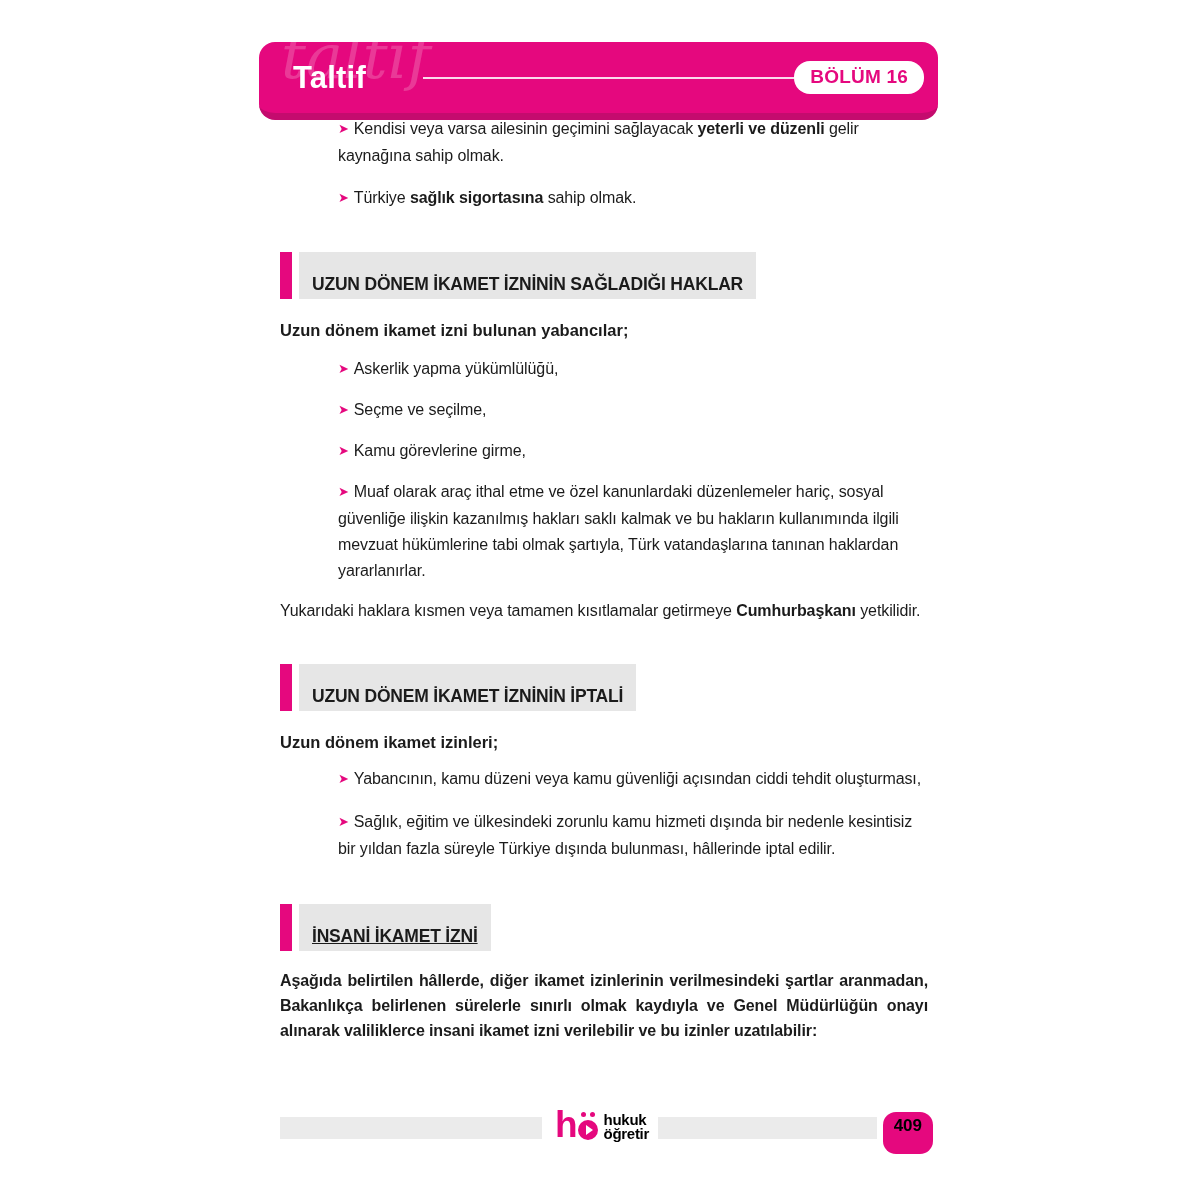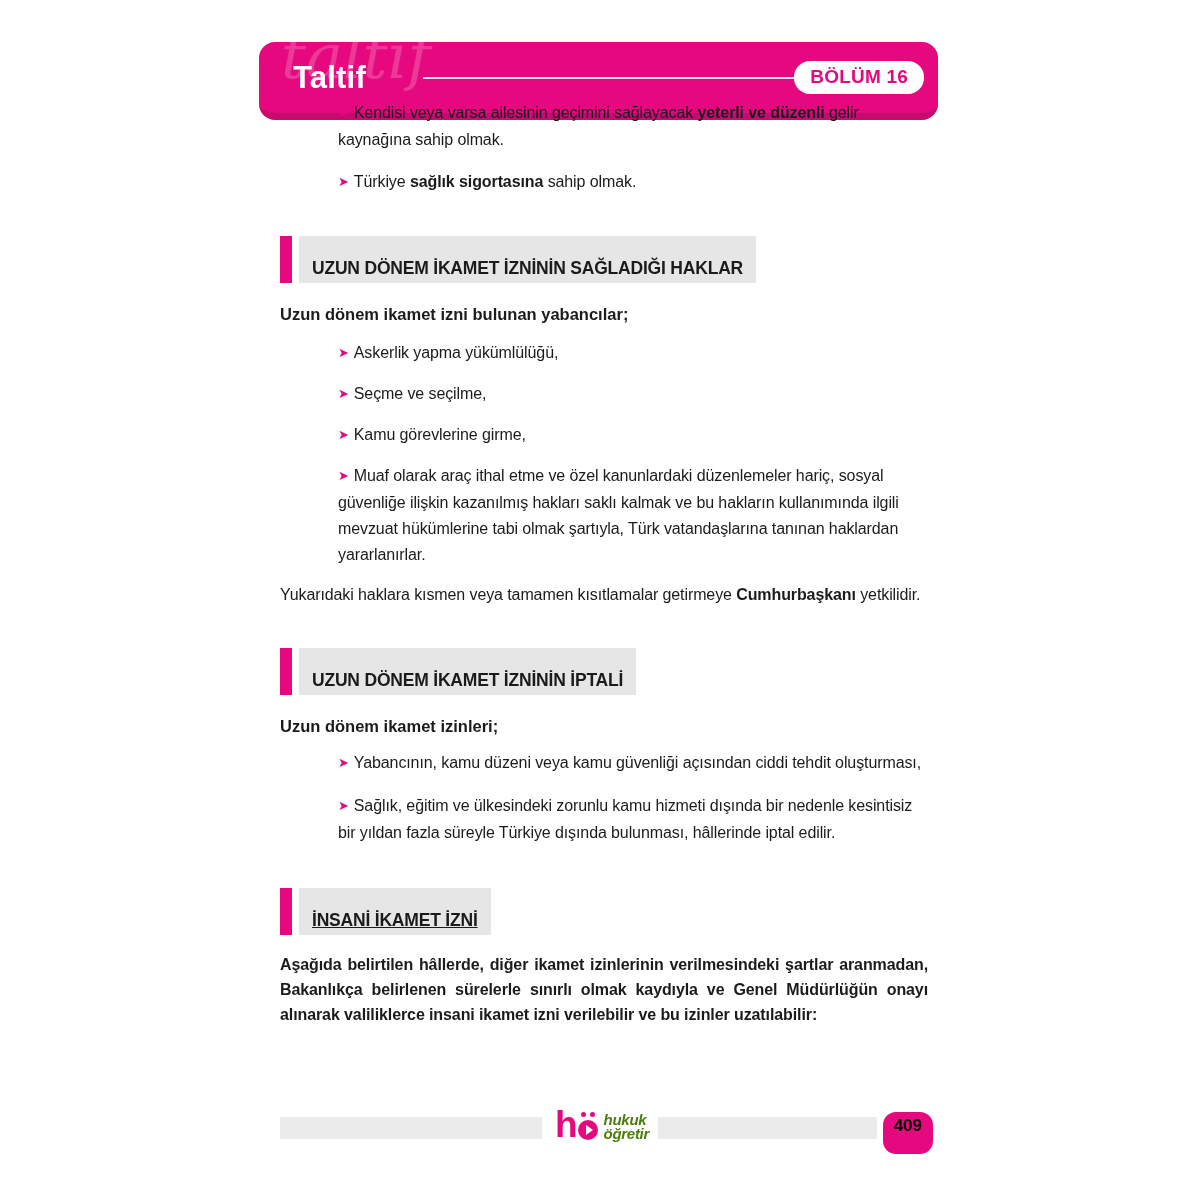--- a/index.html
+++ b/index.html
@@ -43,21 +43,21 @@
   }
   .connector { flex: 1; height: 2px; background: rgba(255,255,255,0.85); margin: 0 0 0 12px; min-width: 24px; }
   .chapter-badge {
     flex: none; margin-right: 14px;
     background: #ffffff; color: #E5087E;
     font-size: 19px; font-weight: bold; letter-spacing: 0.2px;
     padding: 5px 16px 6px; border-radius: 16px; white-space: nowrap;
   }
 
   
-  .content { position: absolute; left: 280px; top: 94px; width: 648px; }
+  .content { position: absolute; left: 280px; top: 110px; width: 648px; }
   p { margin: 0; }
   .bullet-group { margin-left: 58px; }
   .bullet { font-size: 16px; line-height: 26px; letter-spacing: -0.1px; margin-bottom: 16px; }
   .bullet:last-child { margin-bottom: 0; }
   .arrow { color: #E5087E; font-size: 13px; margin-right: 5px; position: relative; top: -1px; }
   b, .lead, .para-bold { font-weight: bold; }
 
   .intro { margin-top: 6px; }
   .group-mid { margin-top: 14px; }
   .group-mid .bullet { margin-bottom: 14px; }
@@ -91,21 +91,21 @@
     content: ""; position: absolute; top: -8px; left: 3px;
     width: 5px; height: 5px; border-radius: 50%; background: #E5087E;
     box-shadow: 9px 0 0 #E5087E;
   }
   .logo-play {
     position: absolute; left: 8px; top: 5px; width: 0; height: 0;
     border-left: 7px solid #ffffff;
     border-top: 5px solid transparent;
     border-bottom: 5px solid transparent;
   }
-  .logo-text { margin-left: 6px; margin-top: 3px; font-weight: bold; color: #4d7c0f; font-size: 15px; line-height: 14px; letter-spacing: -0.3px; font-style: italic; }
+  .logo-text { margin-left: 6px; margin-top: 3px; font-weight: bold; color: #000000; font-size: 15px; line-height: 14px; letter-spacing: -0.3px; }
   .page-badge {
     position: absolute; right: 0; top: 2px;
     background: #E5087E; color: #000000;
     font-size: 17px; font-weight: bold;
     padding: 4px 11px 18px; border-radius: 13px;
   }
 </style>
 </head>
 <body>
 

